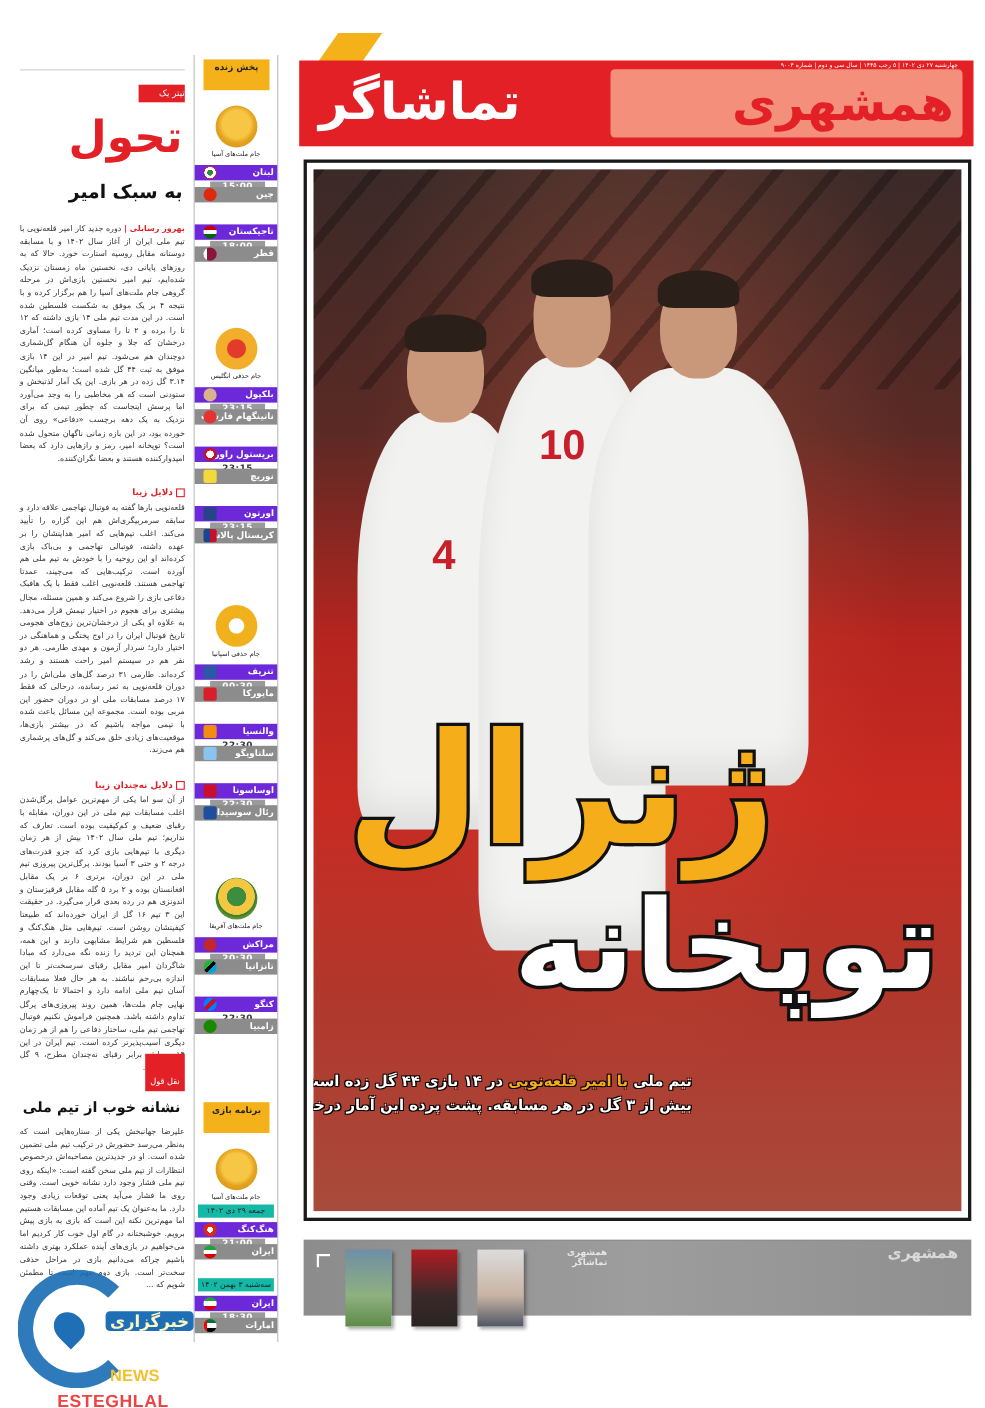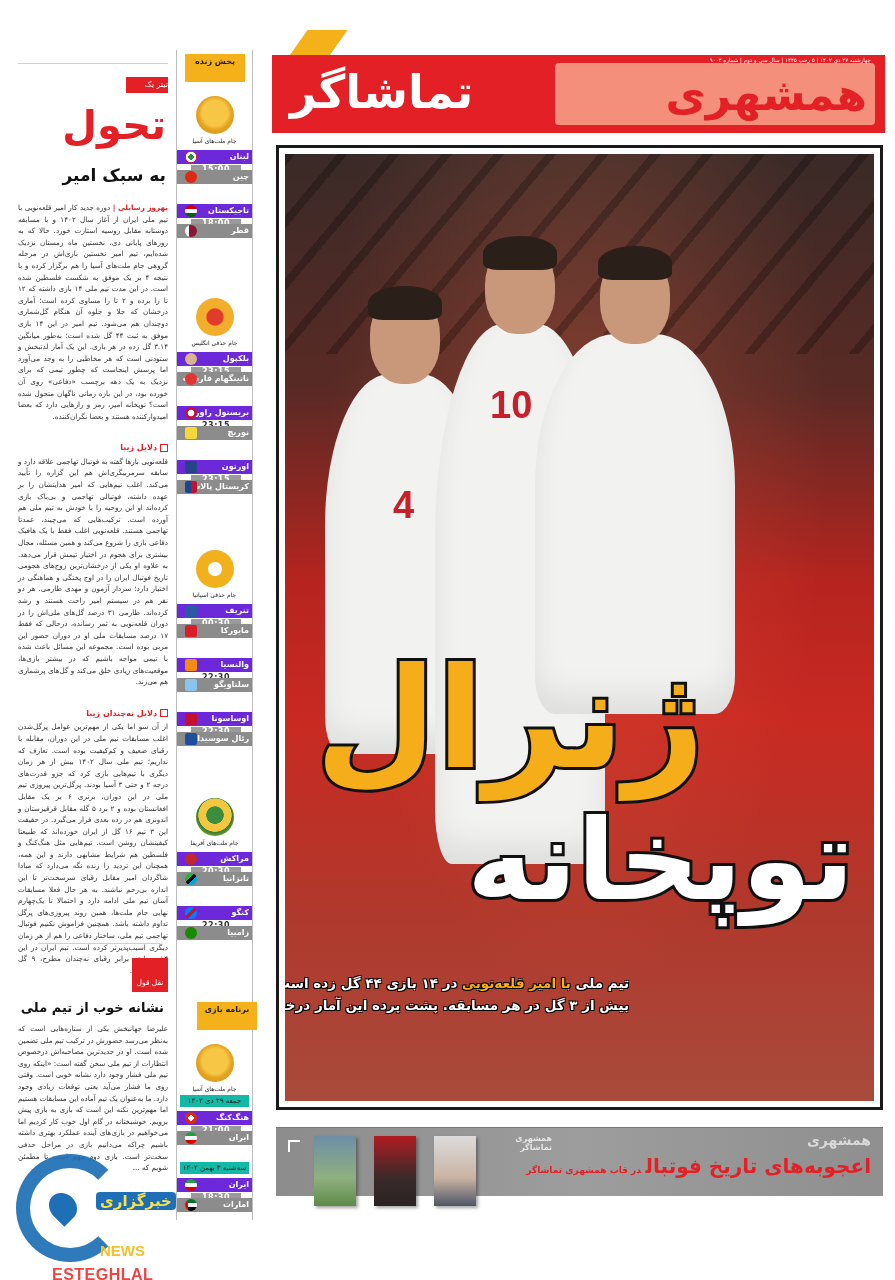--- a/index.html
+++ b/index.html
@@ -88,21 +88,21 @@
   .ad-title .t1 { font-size: 20px; font-weight: bold; color: #e32026; }
   .ad-title .t2 { font-size: 9px; font-weight: bold; color: #e32026; margin-right: 4px; }
   .ad-url-row { position: absolute; right: 12px; top: 58px; direction: rtl; white-space: nowrap; color: #fff; }
   .ad-url-row .lbl { font-size: 8px; font-weight: bold; }
   .ad-url-row .url { font-family: "DejaVu Sans Mono", monospace; font-size: 11px; letter-spacing: 3px; margin-right: 6px; direction: ltr; unicode-bidi: embed; }
 
   
   .wm { position: absolute; left: 10px; top: 1148px; width: 150px; height: 120px; }
   .wm-ring { position: absolute; left: 6px; top: 6px; width: 108px; height: 108px; border-radius: 50%; border: 14px solid #1e6fb5; border-right-color: transparent; opacity: 0.92; }
   .wm-pin { position: absolute; left: 40px; top: 44px; width: 26px; height: 30px; border-radius: 50% 50% 50% 0; transform: rotate(-45deg); background: #1e6fb5; }
-  .wm-fa { position: absolute; left: 86px; top: 44px; font-size: 15px; font-weight: bold; color: #fde047; background: #1e6fb5; padding: 0 4px; border-radius: 4px; direction: rtl; }
+  .wm-fa { position: absolute; left: 86px; top: 44px; font-size: 15px; font-weight: bold; color: #fef9c3; background: #1e6fb5; padding: 0 4px; border-radius: 4px; direction: rtl; }
   .wm-en1 { position: absolute; left: 42px; top: 70px; font-family: "Liberation Sans", sans-serif; font-weight: bold; font-size: 16px; color: #ef4444; letter-spacing: 0.5px; margin-top: 48px; }
   .wm-en2 { position: absolute; left: 90px; top: 94px; font-family: "Liberation Sans", sans-serif; font-weight: bold; font-size: 15px; color: #f2c12e; }
 </style>
 </head>
 <body>
 
 <div class="col-left">
   <div class="kicker-line"></div>
   <div class="kicker-tag">تیتر یک</div>
   <div class="head-main">تحول</div>
@@ -191,21 +191,21 @@
       <div class="time">20:30</div>
       <div class="team-row away dark"><span>تانزانیا</span><span class="flag" style="background:linear-gradient(135deg,#1eb53a 0 40%,#000 40% 60%,#00a3dd 60%);"></span></div>
     </div>
     <div class="match">
       <div class="team-row"><span>کنگو</span><span class="flag" style="background:linear-gradient(135deg,#007fff 0 40%,#ce1021 40% 60%,#007fff 60%);"></span></div>
       <div class="time dk">22:30</div>
       <div class="team-row away dark"><span>زامبیا</span><span class="flag" style="background:#198a00;"></span></div>
     </div>
   </div>
 
-  <div class="sched-label" style="top:952px;margin-left:12px;">برنامه بازی</div>
+  <div class="sched-label" style="top:952px;">برنامه بازی</div>
   <div class="comp" style="top:994px;">
     <div class="comp-logo"></div>
     <div class="comp-name">جام ملت‌های آسیا</div>
     <div class="date-bar">جمعه ۲۹ دی ۱۴۰۲</div>
     <div class="match" style="margin-top:4px;">
       <div class="team-row"><span>هنگ‌کنگ</span><span class="flag" style="background:radial-gradient(#fff 0 30%,#de2910 32%);"></span></div>
       <div class="time">21:00</div>
       <div class="team-row away dark"><span>ایران</span><span class="flag" style="background:linear-gradient(#239f40 0 33%,#fff 33% 66%,#da0000 66%);"></span></div>
     </div>
     <div class="date-bar">سه‌شنبه ۳ بهمن ۱۴۰۲</div>
@@ -255,23 +255,20 @@
   </div>
 </div>
 
 <div class="ad">
   <div class="ad-corner"></div>
   <div class="book b1"></div>
   <div class="book b2"></div>
   <div class="book b3"></div>
   <div class="ad-brand2">همشهری تماشاگر</div>
   <div class="ad-brand">همشهری</div>
-  <div class="ad-title">
-    <span class="t1">اعجوبه‌های تاریخ فوتبال</span><span class="t2">در قاب همشهری تماشاگر</span>
-  </div>
 </div>
 
 <div class="wm">
   <div class="wm-ring"></div>
   <div class="wm-pin"></div>
   <div class="wm-fa">خبرگزاری</div>
   <div class="wm-en1">ESTEGHLAL</div>
   <div class="wm-en2">NEWS</div>
 </div>
 

